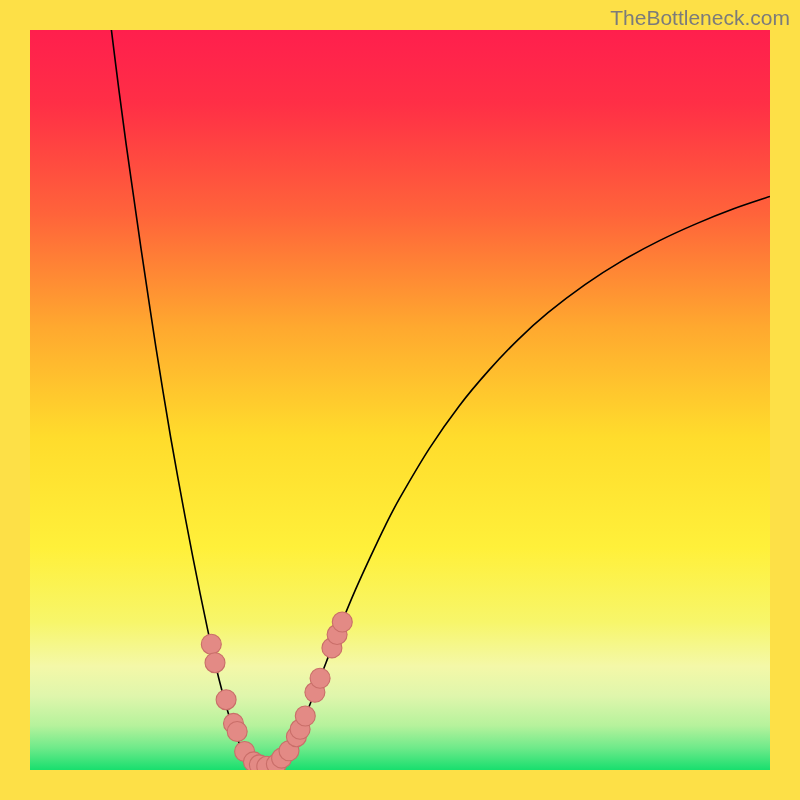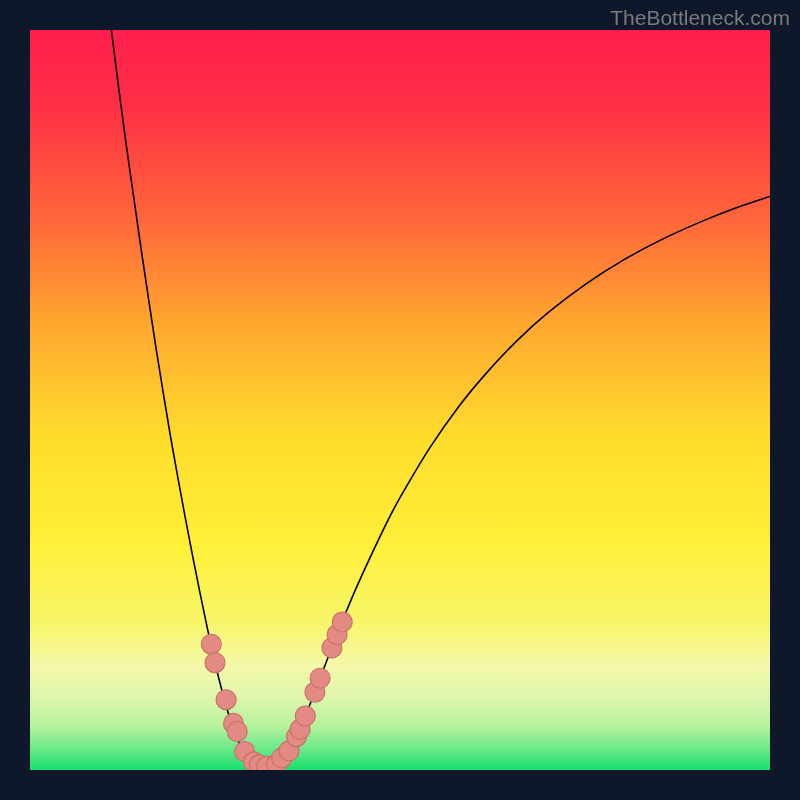--- a/index.html
+++ b/index.html
@@ -6,21 +6,21 @@
     margin: 0;
     padding: 0;
     width: 800px;
     height: 800px;
     overflow: hidden;
     font-family: Arial, Helvetica, sans-serif;
   }
   .frame {
     width: 800px;
     height: 800px;
-    background: #0f172a;
+    background: #fde047;
     position: relative;
   }
   .plot {
     position: absolute;
     left: 30px;
     top: 30px;
     width: 740px;
     height: 740px;
   }
   .watermark {

